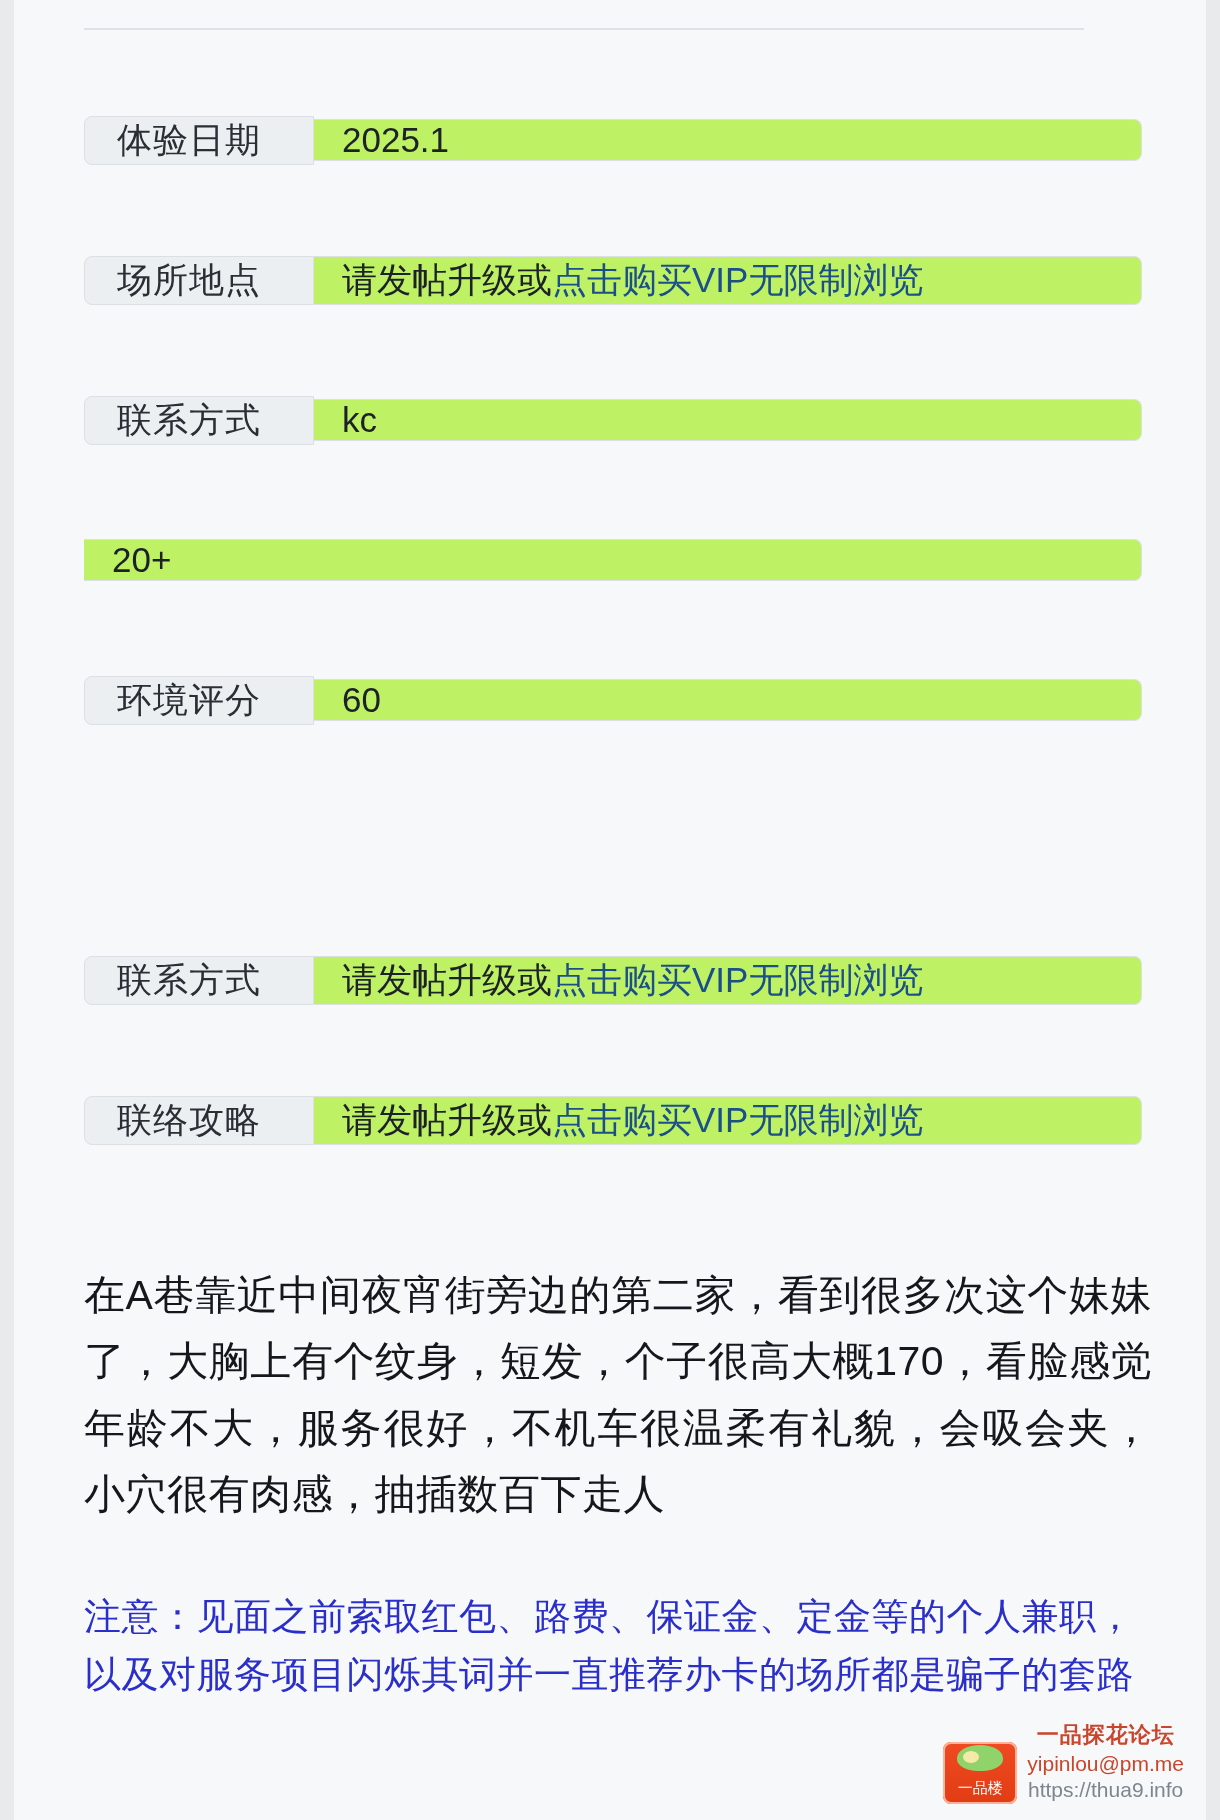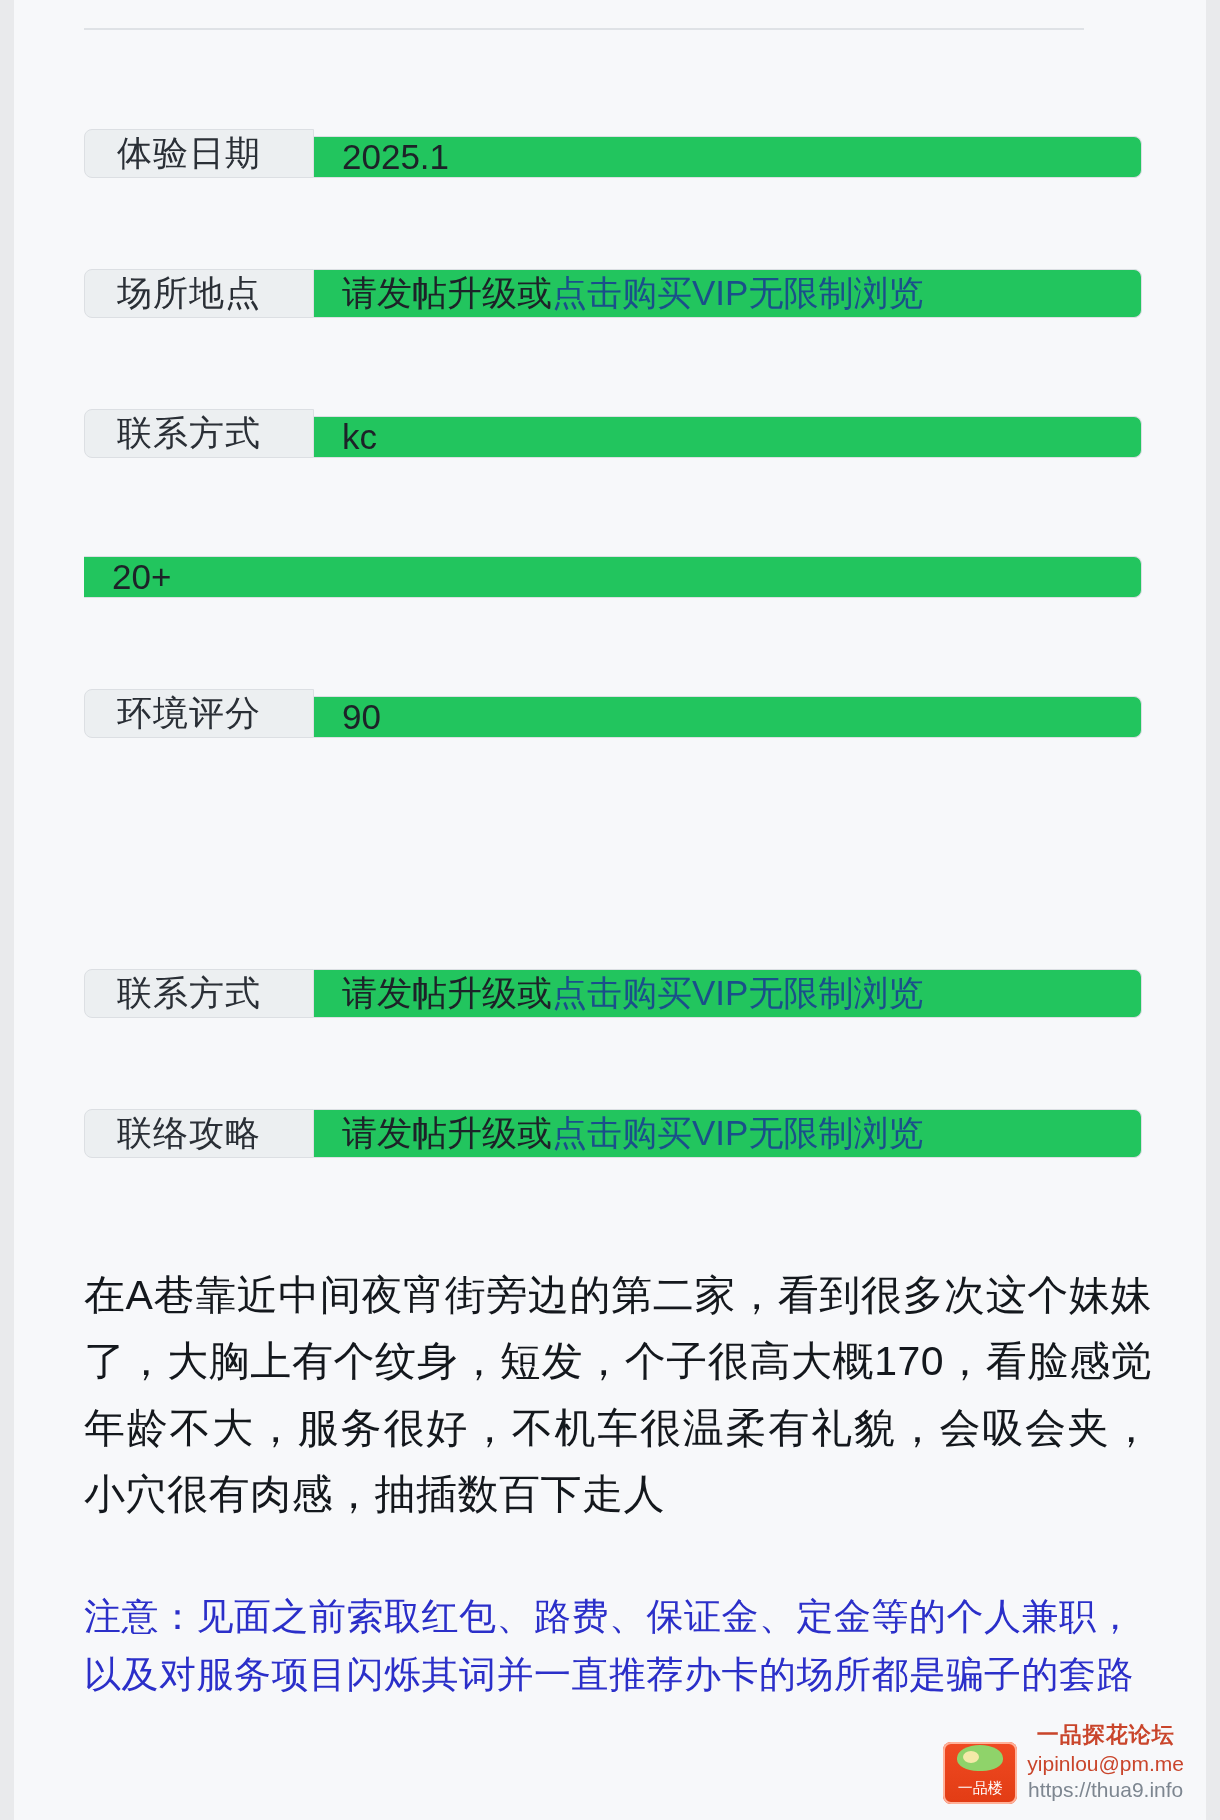--- a/index.html
+++ b/index.html
@@ -41,41 +41,42 @@
 
   
   .fields {
     position: absolute;
     left: 70px;
     top: 62px;
     width: 1058px;
   }
   .field-row {
     display: flex;
-    align-items: flex-end;
+    align-items: center;
     margin-bottom: 24px;
     height: 116px;
+    margin-top: 20px;
   }
   .field-label {
     flex: 0 0 auto;
     width: 230px;
     background: #eceff1;
     border: 1px solid #dcdfe3;
     border-radius: 8px 0 0 8px;
     display: flex;
     align-items: center;
     padding-left: 32px;
     box-sizing: border-box;
     color: #2a2f36;
     font-size: 35px;
     letter-spacing: 1px;
   }
   .field-value {
     flex: 1 1 auto;
-    background: #22c55e;
+    background: #bef264;
     border: 1px solid #dcdfe3;
     border-left: none;
     border-radius: 0 8px 8px 0;
     display: flex;
     align-items: center;
     padding-left: 28px;
     box-sizing: border-box;
     color: #1d2228;
     font-size: 35px;
     overflow: hidden;
@@ -222,21 +223,21 @@
 
       <div class="field-row">
         <div class="field-value">
           <span class="plain">20+</span>
         </div>
       </div>
 
       <div class="field-row">
         <div class="field-label">环境评分</div>
         <div class="field-value">
-          <span class="plain">90</span>
+          <span class="plain">60</span>
         </div>
       </div>
 
       <div class="field-row">
       </div>
 
       <div class="field-row">
         <div class="field-label">联系方式</div>
         <div class="field-value">
           <span class="plain">请发帖升级或</span>

